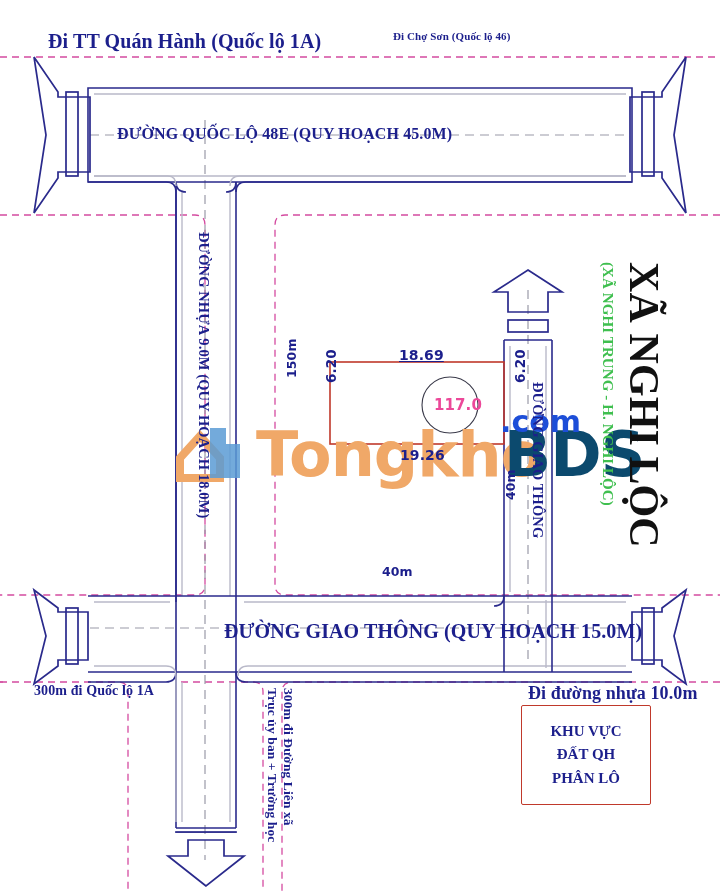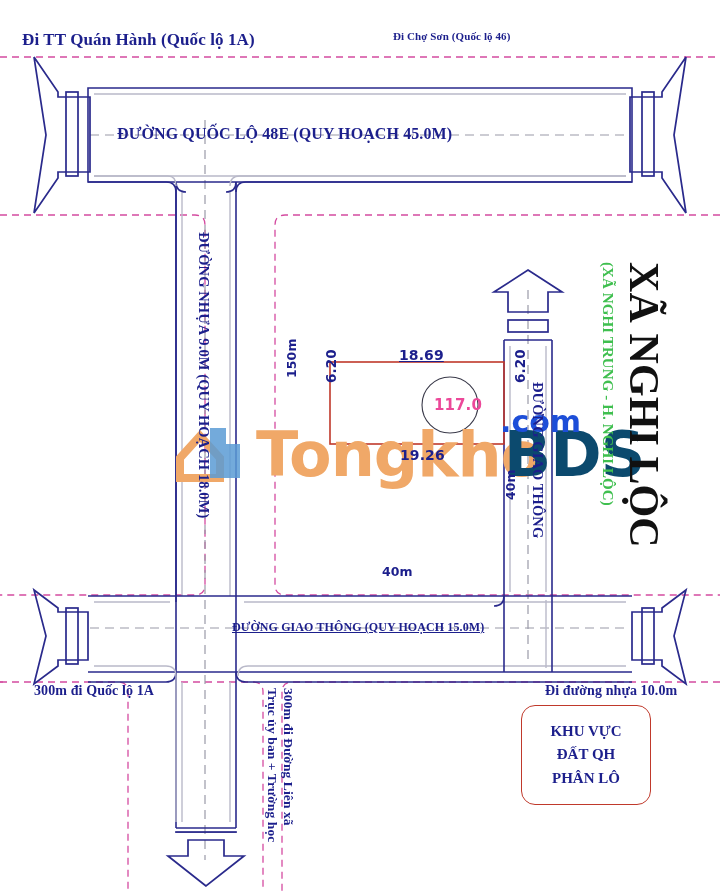--- a/index.html
+++ b/index.html
@@ -4,21 +4,21 @@
 <style>
   html,body{margin:0;padding:0;background:#ffffff;}
   body{font-family:"Liberation Serif", serif;}
   #stage{position:relative;width:720px;height:891px;background:#fff;overflow:hidden;}
   .lbl{position:absolute;color:#1c1f8c;font-weight:bold;white-space:nowrap;letter-spacing:.1px;}
   .lbl.serif{font-family:"Liberation Serif", serif;}
   .vert{transform-origin:0 0;}
   svg{position:absolute;left:0;top:0;}
   .wm{position:absolute;pointer-events:none;user-select:none;}
   .wm-txt{font-family:"DejaVu Sans", sans-serif;font-weight:bold;font-size:62px;letter-spacing:-1px;}
-  .legend-box{position:absolute;border:1.6px solid #c0392b;border-radius:14px;
+  .legend-box{position:absolute;border:1.6px solid #c0392b;border-radius:2px;
     display:flex;flex-direction:column;align-items:center;justify-content:center;
     color:#1c1f8c;font-weight:bold;font-family:"Liberation Serif",serif;}
   .legend-box div{line-height:1.55;}
 </style>
 </head>
 <body>
 
 <div id="stage">
 
   <svg width="720" height="891">
@@ -151,48 +151,48 @@
     <svg width="72" height="64" viewBox="0 0 72 64">
       <path d="M4,40 L24,18 L44,40 L44,60 L4,60 Z" fill="none" stroke="#f0a868" stroke-width="8"></path>
       <path d="M34,10 h16 v50 h-16 z" fill="#5b9bd5" opacity=".85"></path>
       <path d="M50,26 h14 v34 h-14 z" fill="#5b9bd5" opacity=".85"></path>
     </svg>
   </div>
   <div class="wm wm-txt" style="left:256px;top:418px;color:#f0a868;">Tongkho</div>
   <div class="wm wm-txt" style="left:504px;top:418px;color:#0c4a6e;">BDS</div>
   <div class="wm" style="left:500px;top:404px;color:#1d4ed8;font-family:'DejaVu Sans',sans-serif;font-size:30px;font-weight:bold;">.com</div>
 
-  <div class="lbl serif" style="left:22px;top:30px;font-size:17px;">Đi TT Quán Hành (Quốc lộ 1A)</div>
+  <div class="lbl serif" style="left:48px;top:30px;font-size:20px;">Đi TT Quán Hành (Quốc lộ 1A)</div>
   <div class="lbl serif" style="left:393px;top:30px;font-size:11px;">Đi Chợ Sơn (Quốc lộ 46)</div>
 
   <div class="lbl serif" style="left:117px;top:125px;font-size:16px;">ĐƯỜNG QUỐC LỘ 48E (QUY HOẠCH 45.0M)</div>
 
   <div class="lbl serif vert" style="left:212px;top:232px;font-size:14.5px;transform:rotate(90deg);">ĐƯỜNG NHỰA 9.0M (QUY HOẠCH 18.0M)</div>
 
   <div class="lbl serif vert" style="left:546px;top:382px;font-size:14.5px;transform:rotate(90deg);">ĐƯỜNG GIAO THÔNG</div>
 
-  <div class="lbl serif" style="left:232px;top:620px;font-size:12px;text-decoration:underline;">ĐƯỜNG GIAO THÔNG (QUY HOẠCH 15.0M)</div>
+  <div class="lbl serif" style="left:224px;top:620px;font-size:20px;">ĐƯỜNG GIAO THÔNG (QUY HOẠCH 15.0M)</div>
 
   <div class="lbl vert" style="left:668px;top:262px;font-size:42px;color:#111;font-family:'Liberation Serif',serif;transform:rotate(90deg);">XÃ NGHI LỘC</div>
   <div class="lbl vert" style="left:616px;top:262px;font-size:15px;color:#3fbf4f;transform:rotate(90deg);">(XÃ NGHI TRUNG - H. NGHI LỘC)</div>
 
   <div class="lbl" style="left:399px;top:347px;font-size:14px;font-family:'DejaVu Sans',sans-serif;text-decoration:underline;">18.69</div>
   <div class="lbl vert" style="left:323px;top:383px;font-size:13.5px;font-family:'DejaVu Sans',sans-serif;transform:rotate(-90deg);">6.20</div>
   <div class="lbl vert" style="left:512px;top:383px;font-size:13.5px;font-family:'DejaVu Sans',sans-serif;transform:rotate(-90deg);">6.20</div>
   <div class="lbl" style="left:400px;top:447px;font-size:14px;font-family:'DejaVu Sans',sans-serif;">19.26</div>
   <div class="lbl" style="left:434px;top:396px;font-size:15px;color:#ec4899;font-family:'DejaVu Sans',sans-serif;">117.0</div>
 
   <div class="lbl vert" style="left:284px;top:378px;font-size:12.5px;font-family:'DejaVu Sans',sans-serif;transform:rotate(-90deg);">150m</div>
   <div class="lbl" style="left:382px;top:564px;font-size:12.5px;font-family:'DejaVu Sans',sans-serif;">40m</div>
   <div class="lbl vert" style="left:503px;top:500px;font-size:12.5px;font-family:'DejaVu Sans',sans-serif;transform:rotate(-90deg);">40m</div>
 
   <div class="lbl serif" style="left:34px;top:683px;font-size:14px;">300m đi Quốc lộ 1A</div>
   <div class="lbl serif vert" style="left:296px;top:688px;font-size:13.5px;transform:rotate(90deg);">300m đi Đường Liên xã</div>
   <div class="lbl serif vert" style="left:280px;top:688px;font-size:13.5px;transform:rotate(90deg);">Trục ủy ban + Trường học</div>
-  <div class="lbl serif" style="left:545px;top:683px;font-size:14px;">Đi đường nhựa 10.0m</div>
+  <div class="lbl serif" style="left:528px;top:683px;font-size:18px;">Đi đường nhựa 10.0m</div>
 
   <div class="legend-box" style="left:521px;top:705px;width:128px;height:98px;font-size:15px;">
     <div>KHU VỰC</div>
     <div>ĐẤT QH</div>
     <div>PHÂN LÔ</div>
   </div>
 
 </div>
 
 </body></html>

